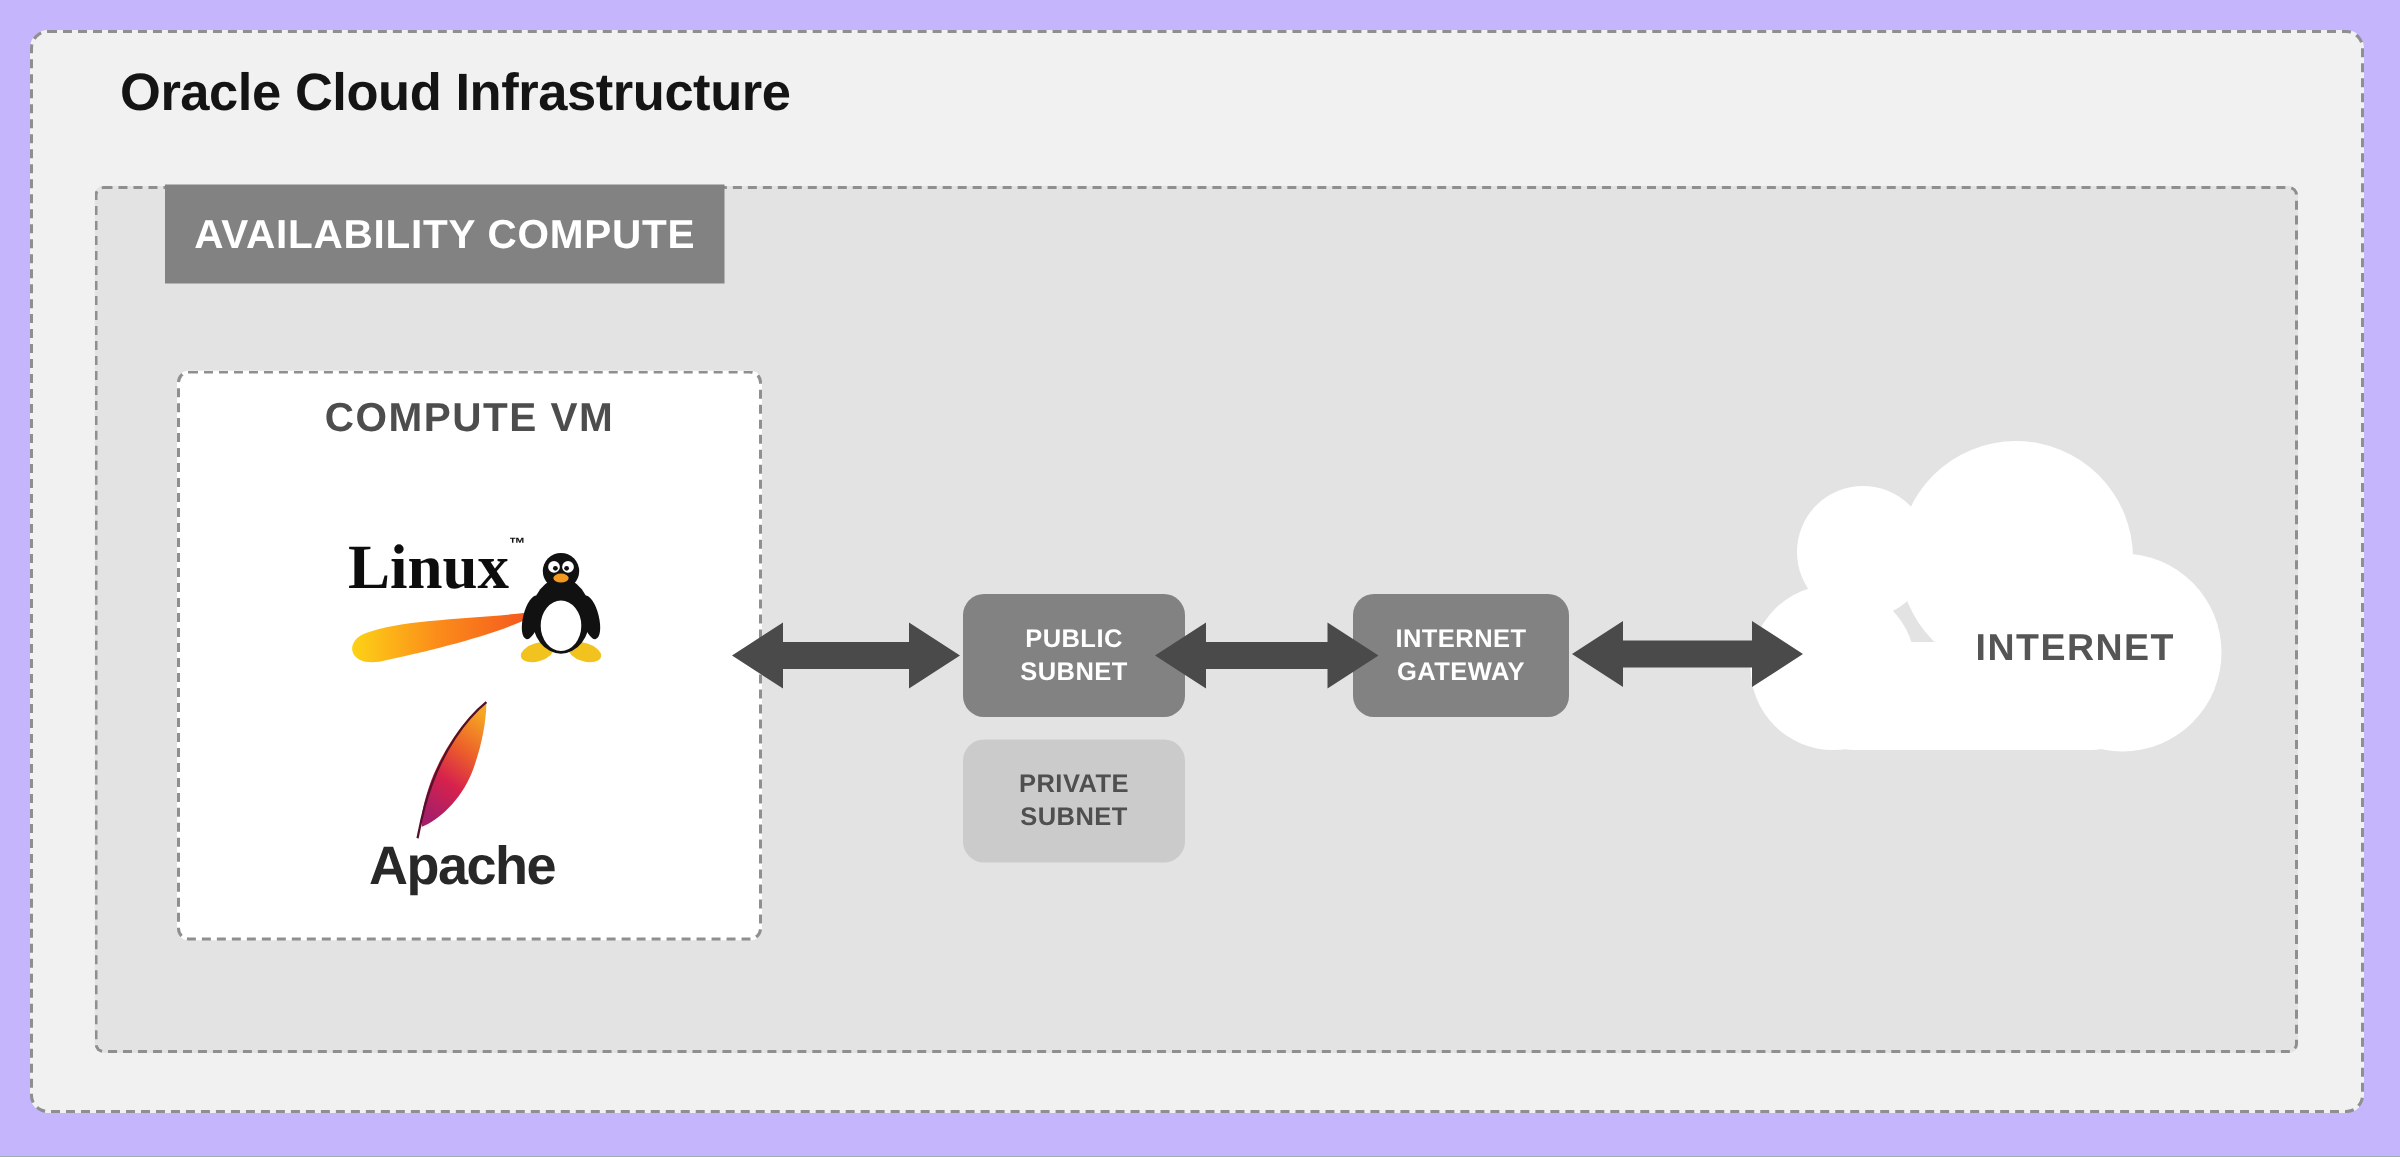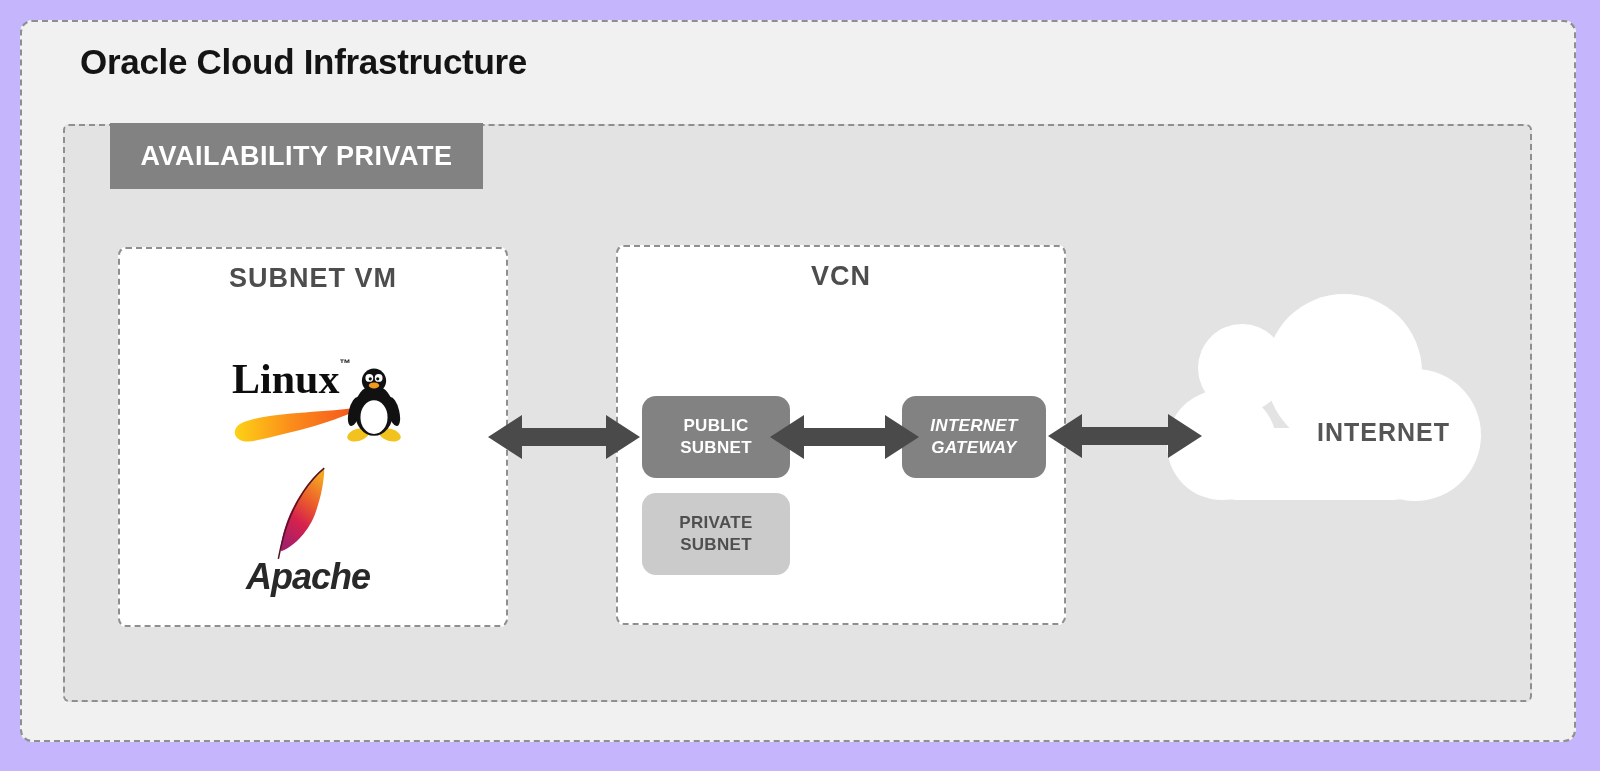--- a/index.html
+++ b/index.html
@@ -98,39 +98,38 @@
   .apache-logo { left: 240px; top: 462px; width: 136px; height: 132px; text-align: center; }
   .apache-feather { display: block; margin: 2px auto 0 auto; }
   .apache-word {
     position: absolute; left: 0; top: 94px; width: 136px;
     font-size: 36px;
     font-weight: 700;
     color: #282828;
     letter-spacing: -1px;
     white-space: nowrap;
     text-align: center;
-    font-style: italic;
   }
 
   
   .chip {
     border-radius: 14px;
     display: flex; align-items: center; justify-content: center;
     text-align: center;
     font-size: 17px;
     font-weight: 700;
     line-height: 22px;
     letter-spacing: 0.3px;
   }
   .chip-inner { width: 110px; }
   .chip-dark  { background: #828282; color: #ffffff; }
   .chip-light { background: #cbcbcb; color: #4f4f4f; }
   .public-subnet    { left: 642px; top: 396px; width: 148px; height: 82px; }
   .private-subnet   { left: 642px; top: 493px; width: 148px; height: 82px; }
-  .internet-gateway { left: 902px; top: 396px; width: 144px; height: 82px; font-style: italic; }
+  .internet-gateway { left: 902px; top: 396px; width: 144px; height: 82px; }
 
   
   .arrow-svg { position: absolute; }
 
   
   .cloud-svg { left: 1160px; top: 288px; }
   .internet-label {
     left: 1190px; top: 418px; width: 260px;
     text-align: right;
     font-size: 25px;
@@ -143,24 +142,24 @@
 </style>
 </head>
 <body>
 
 <div class="canvas">
 
   <div class="abs oci-box"></div>
   <div class="abs oci-title">Oracle Cloud Infrastructure</div>
 
   <div class="abs ad-box"></div>
-  <div class="abs ad-label">AVAILABILITY PRIVATE</div>
+  <div class="abs ad-label">AVAILABILITY COMPUTE</div>
 
   <div class="abs node-box compute-box">
-    <div class="node-title">SUBNET VM</div>
+    <div class="node-title">COMPUTE VM</div>
   </div>
 
   <div class="abs linux-logo">
     <span class="linux-word"><span>Linux</span><sup class="linux-tm">™</sup></span>
     <svg class="linux-swoosh" width="136" height="36" viewBox="0 0 136 36">
       <defs>
         <linearGradient id="sw" x1="0" y1="0" x2="1" y2="0">
           <stop offset="0" stop-color="#fdd216"></stop>
           <stop offset="0.45" stop-color="#fb8c1a"></stop>
           <stop offset="1" stop-color="#f4501e"></stop>
@@ -193,23 +192,20 @@
           <stop offset="0.65" stop-color="#d6224c"></stop>
           <stop offset="1" stop-color="#a61e6a"></stop>
         </linearGradient>
       </defs>
       <path d="M62,3 C48,12 30,38 22,62 C18,74 16,84 17,90 C28,86 44,72 52,52 C58,36 62,18 62,3 Z" fill="url(#fe)"></path>
       <path d="M14,98 C16,88 18,76 24,60 C32,38 46,16 62,3" stroke="#541228" stroke-width="1.6" fill="none"></path>
     </svg>
     <div class="apache-word">Apache</div>
   </div>
 
-  <div class="abs node-box vcn-box">
-    <div class="node-title">VCN</div>
-  </div>
 
   <div class="abs chip chip-dark public-subnet">
     <div class="chip-inner">PUBLIC SUBNET</div>
   </div>
   <div class="abs chip chip-light private-subnet">
     <div class="chip-inner">PRIVATE SUBNET</div>
   </div>
   <div class="abs chip chip-dark internet-gateway">
     <div class="chip-inner">INTERNET GATEWAY</div>
   </div>

